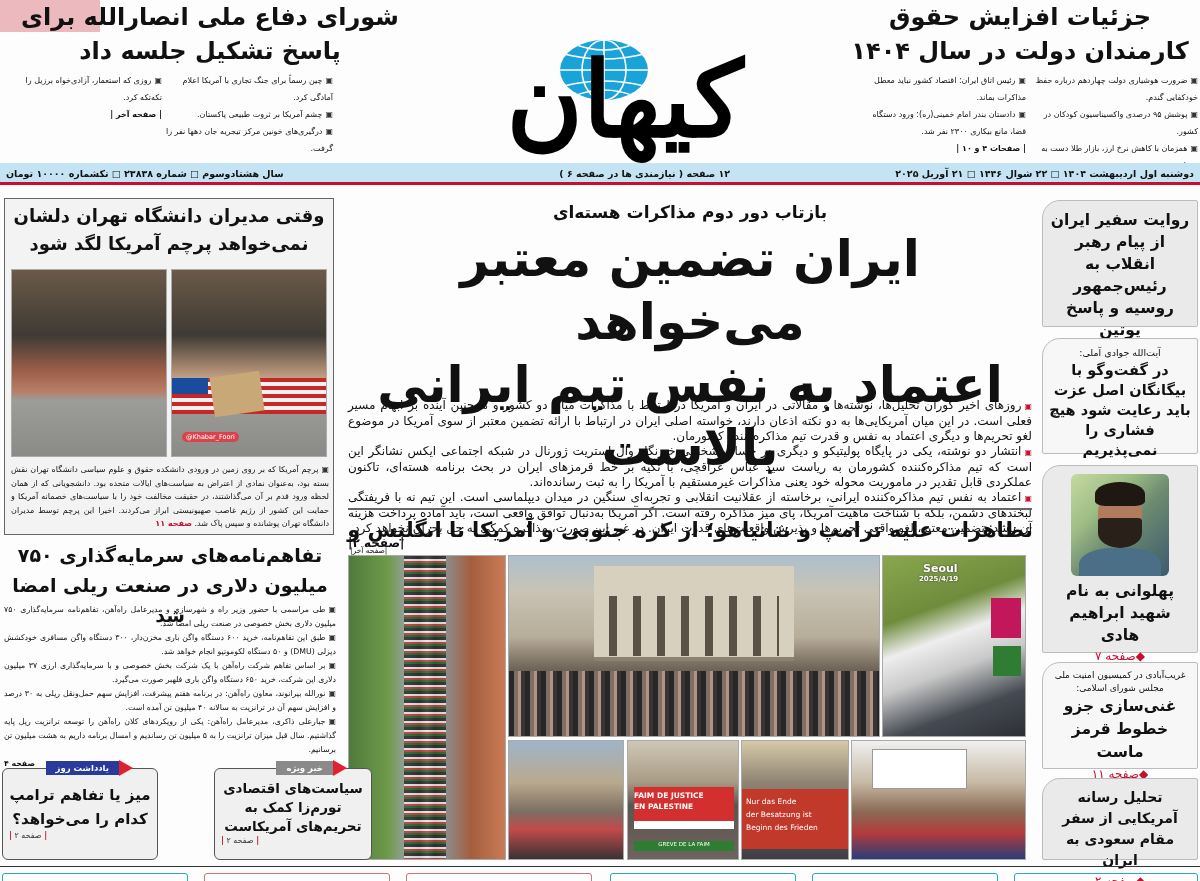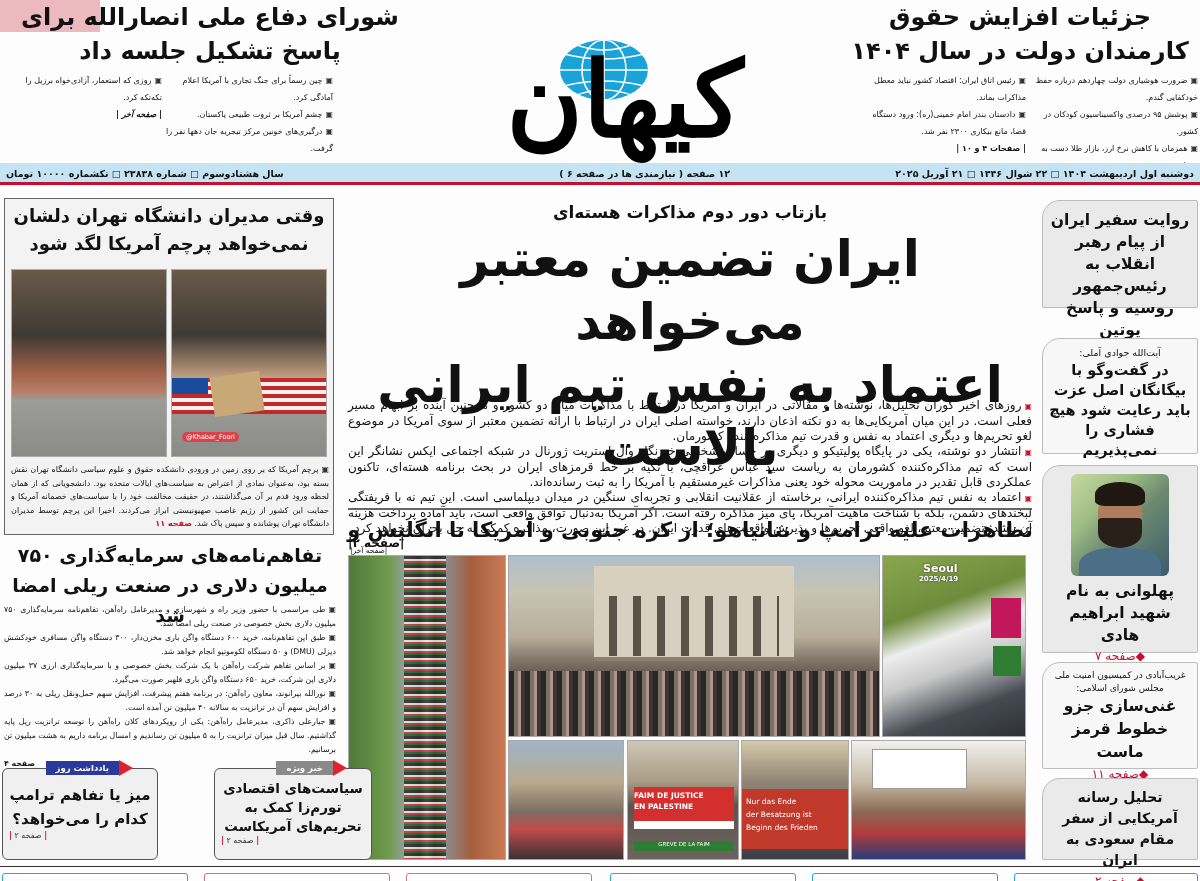--- a/index.html
+++ b/index.html
@@ -75,21 +75,21 @@
 <div class="abs top-left-h">
   <div class="l2">شورای دفاع ملی انصارالله برای پاسخ تشکیل جلسه داد</div>
 </div>
 <div class="abs col-bul" style="left:165px; top:72px; width:168px;">
   <div class="bullet">چین رسماً برای جنگ تجاری با آمریکا اعلام آمادگی کرد.</div>
   <div class="bullet">چشم آمریکا بر ثروت طبیعی پاکستان.</div>
   <div class="bullet">درگیری‌های خونین مرکز تیجریه جان دهها نفر را گرفت.</div>
 </div>
 <div class="abs col-bul" style="left:2px; top:72px; width:160px;">
   <div class="bullet">روزی که استعمار، آزادی‌خواه برزیل را تکه‌تکه کرد.</div>
-  <div style="font-weight:bold;font-style:italic;">| صفحه آخر |</div>
+  <div style="font-weight:bold;">| صفحه آخر |</div>
 </div>
 
 <div class="abs logo-wrap">
   <div class="logo-globe">
     <svg viewBox="0 0 88 60">
       <g fill="none" stroke="#fff" stroke-width="1.6">
         <line x1="44" y1="0" x2="44" y2="60"></line>
         <line x1="0" y1="30" x2="88" y2="30"></line>
         <ellipse cx="44" cy="30" rx="22" ry="30"></ellipse>
         <path d="M4 14 Q44 24 84 14"></path>
@@ -162,21 +162,21 @@
   <div style="position:absolute;left:0;top:48px;width:108px;height:60px;background:#c0392b;color:#fff;font-size:7.5px;direction:ltr;text-align:left;padding:6px 4px;line-height:13px;">
     <div>Nur das Ende</div>
     <div>der Besatzung ist</div>
     <div>Beginn des Frieden</div>
   </div>
 </div>
 <div class="photo" style="left:851px; top:740px; width:175px; height:120px; background: linear-gradient(180deg,#f0f0f0 0%,#c7b9a4 35%,#8a6a55 60%,#b33b3b 78%,#2a3d7a 100%);">
   <div style="position:absolute;left:20px;top:8px;width:95px;height:40px;background:#fff;border:1px solid #999;"></div>
 </div>
 
-<div class="abs rbox" style="top:200px; height:108px; padding-top:8px;">
+<div class="abs rbox" style="top:200px; height:127px; padding-top:8px;">
   <h3>روایت سفیر ایران از پیام رهبر انقلاب به رئیس‌جمهور روسیه و پاسخ پوتین</h3>
   <div class="pg">صفحه ۳</div>
 </div>
 <div class="abs rbox white" style="top:338px; height:116px;">
   <div class="kick">آیت‌الله جوادی آملی:</div>
   <h3 style="font-size:14.5px;line-height:20px;">در گفت‌وگو با بیگانگان اصل عزت باید رعایت شود هیچ فشاری را نمی‌پذیریم</h3>
   <div class="pg">صفحه ۱۱</div>
 </div>
 <div class="abs rbox" style="top:465px; height:188px;">
   <div class="portrait">

